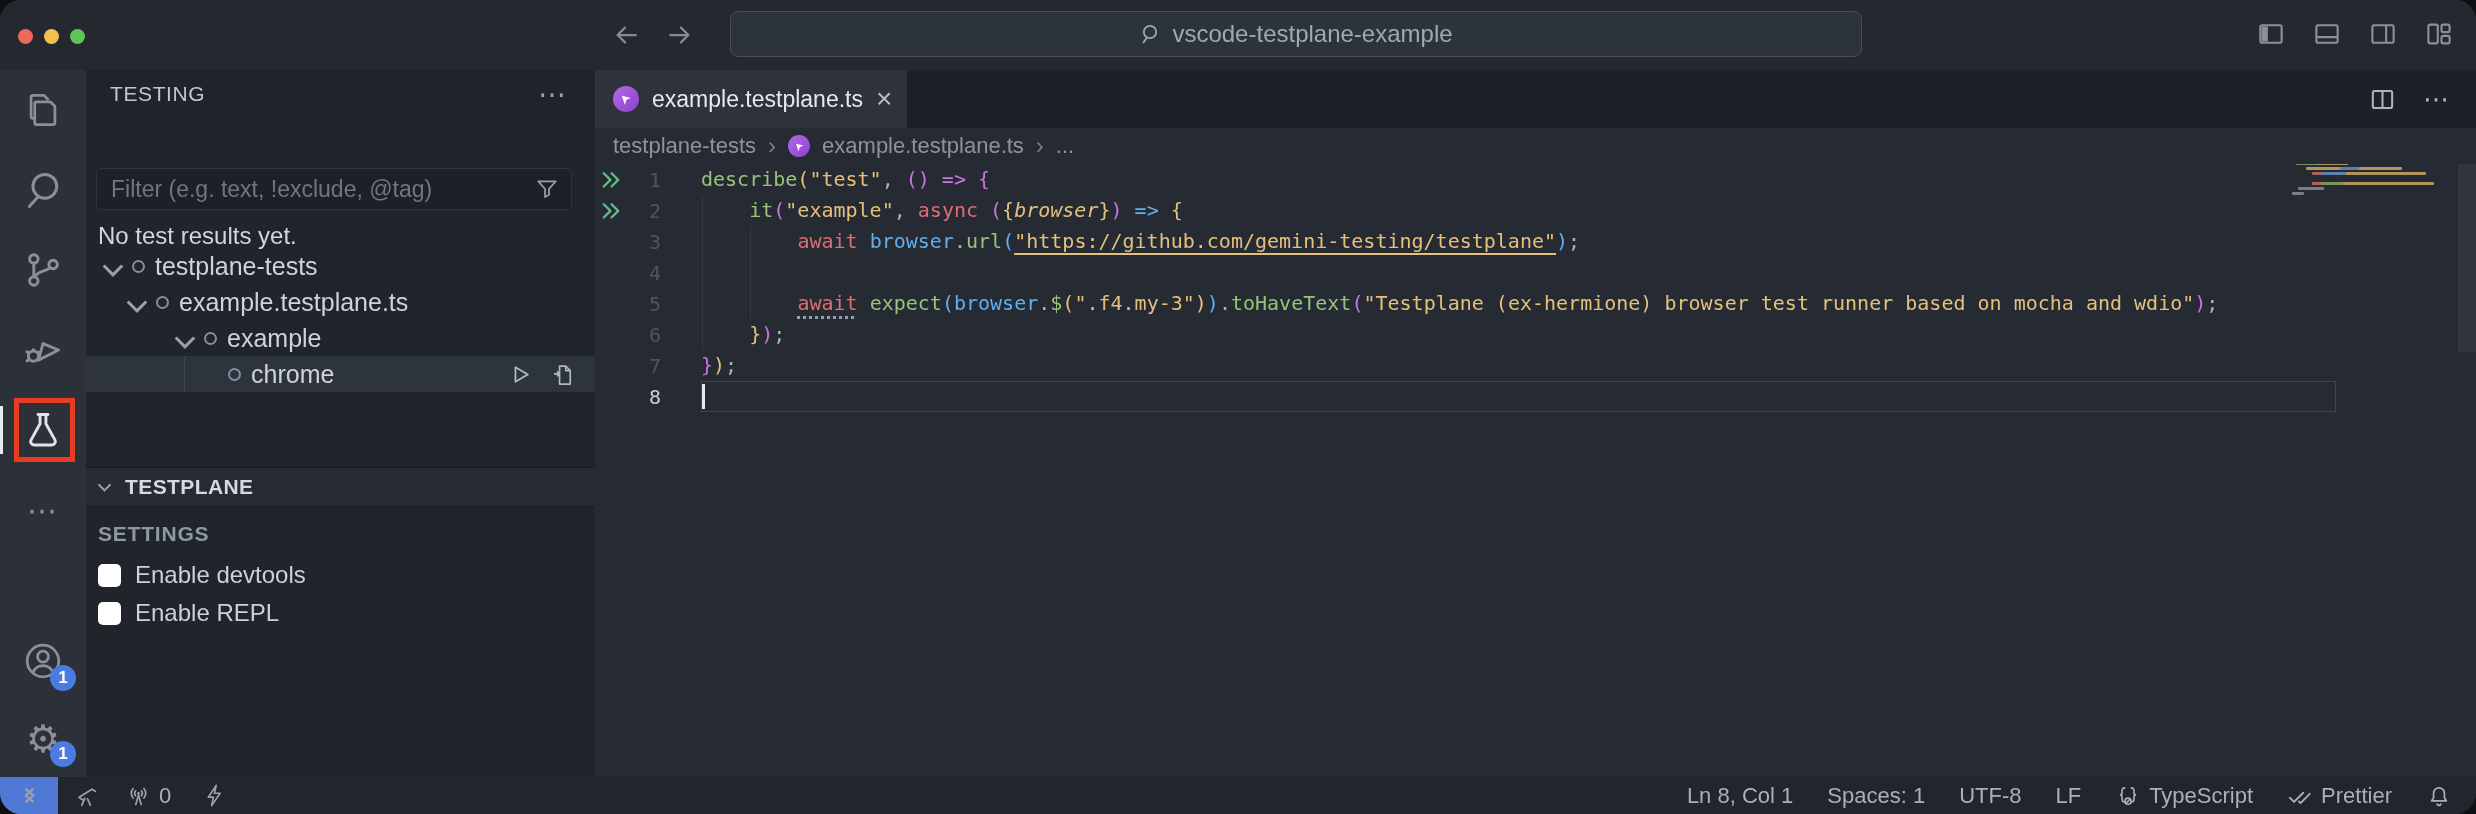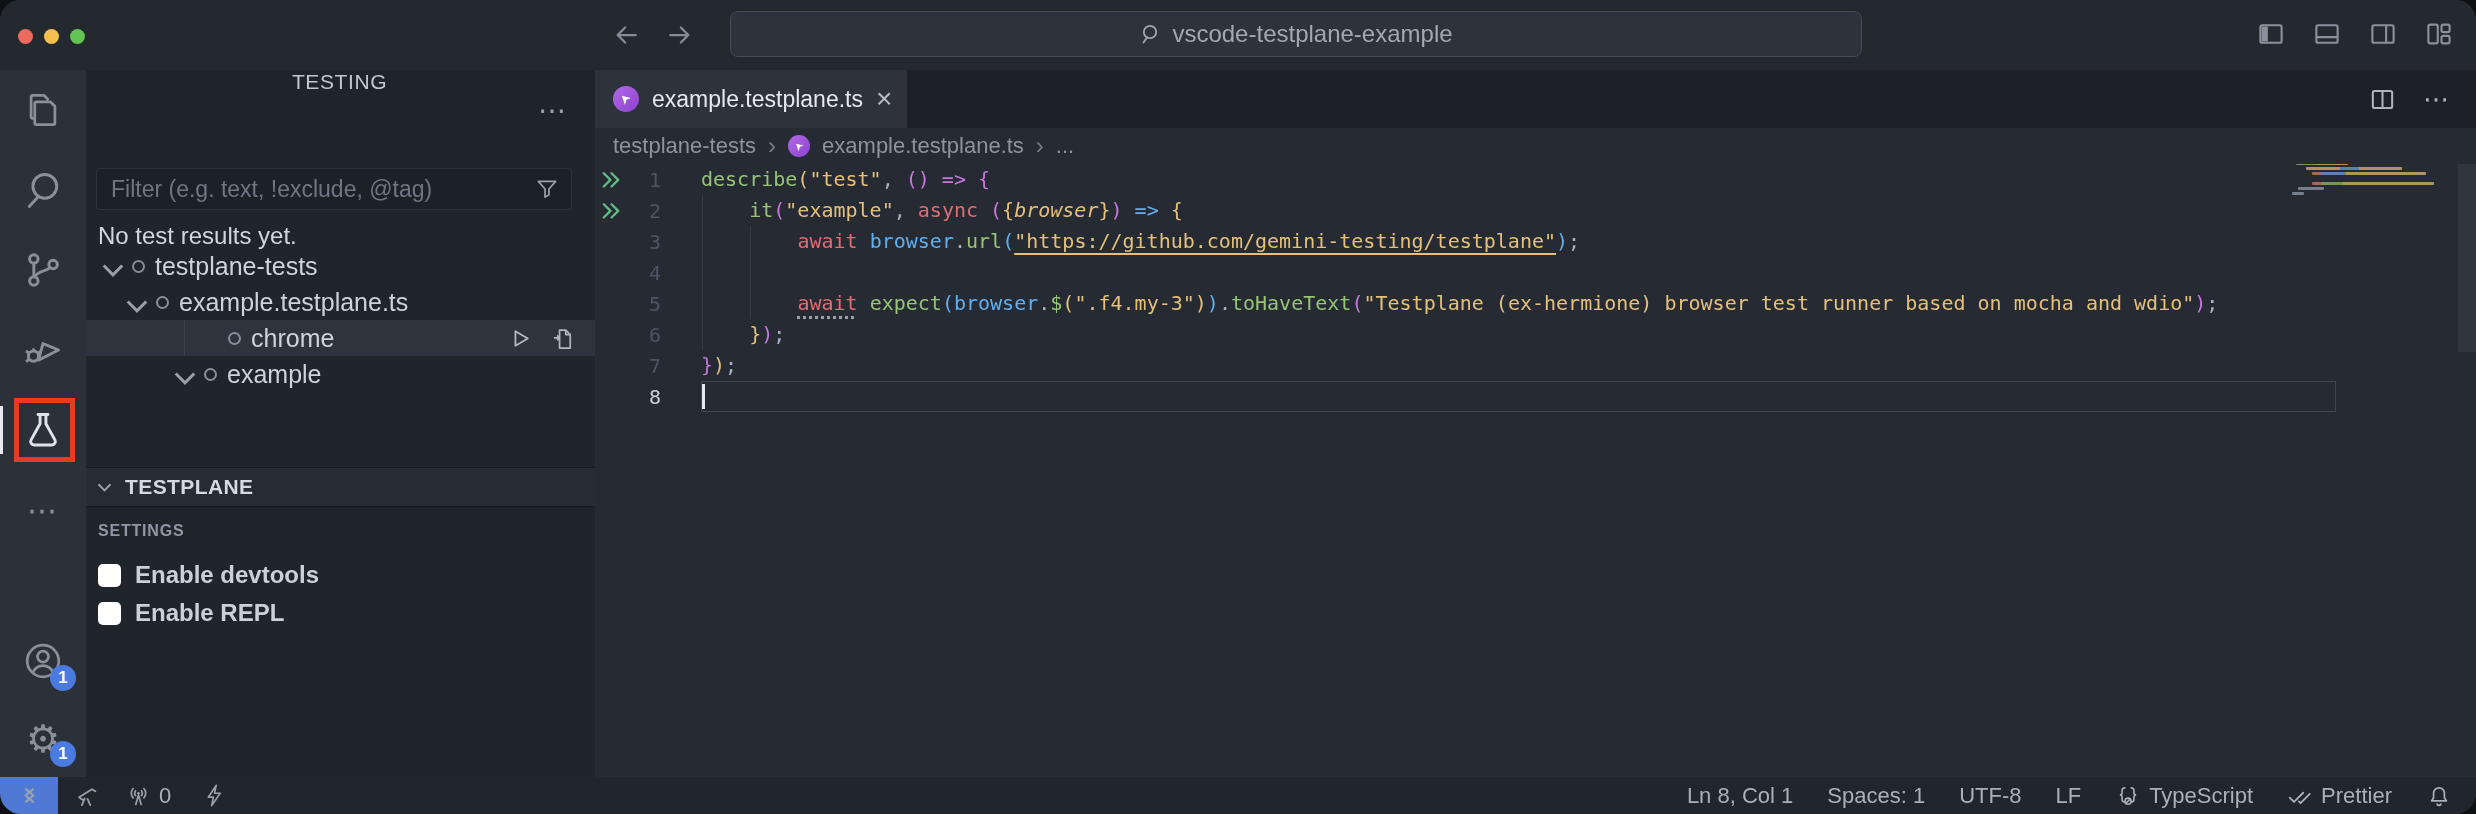--- a/index.html
+++ b/index.html
@@ -34,21 +34,21 @@
   .red-box { position:absolute; left:14px; top:8px; width:61px; height:64px; border:5px solid #e73c20; }
   .ab-more { font-size:30px; color:#8a9099; letter-spacing:2px; }
   .ab-spacer { flex:1; }
   .badge { position:absolute; right:10px; bottom:10px; min-width:26px; height:26px; border-radius:13px;
     background:#4b7be0; color:#fff; font-size:17px; font-weight:700; display:flex; align-items:center; justify-content:center; }
   .gear-glyph { font-size:38px; font-family:"DejaVu Sans", sans-serif; line-height:1; }
 
   
   .sidebar { width:509px; background:#20242b; position:relative; color:#ced3da; }
   .sb-title-row { position:absolute; top:0; left:4px; right:0; height:48px; display:flex; align-items:center;
-    padding:0 26px 0 20px; background:#1f232a;flex-direction:column; }
+    padding:0 26px 0 20px; background:#1f232a; }
   .sb-title { font-size:21px; letter-spacing:.6px; color:#c2c7cf; }
   .sb-dots { margin-left:auto; color:#9aa1ab; font-size:28px; letter-spacing:3px; cursor:pointer; }
   .section-header { position:absolute; left:0; right:0; height:40px; background:#262b34;
     display:flex; align-items:center; gap:12px; padding-left:10px; border-top:1px solid #171a1f; border-bottom:1px solid #171a1f; }
   .section-header .chev { width:17px; height:14px; color:#9aa1ab; }
   .section-header .lbl { font-size:21px; font-weight:700; letter-spacing:.4px; color:#d5dae1; }
   .hdr-explorer { top:50px; } .hdr-testplane { top:397px; }
   .filter-wrap { position:absolute; top:98px; left:10px; width:476px; height:42px; }
   .filter-input { width:100%; height:100%; background:#1c2128; border:1px solid #2e343d; border-radius:4px;
     color:#c4c9d1; font-size:23px; padding:0 54px 0 14px; outline:none; font-family:"Liberation Sans",sans-serif; }
@@ -58,22 +58,22 @@
   .tree { position:absolute; top:178px; left:0; right:0; }
   .tree-row { height:36px; display:flex; align-items:center; position:relative; cursor:pointer; }
   .tree-row.sel { background:#2e343e; }
   .tree-row .chev { width:26px; height:14px; color:#9aa1ab; flex:none; }
   .tree-row .spacer { width:26px; flex:none; }
   .t-circle { width:13px; height:13px; border:2px solid #878e99; border-radius:50%; flex:none; margin:0 10px 0 6px; }
   .t-label { font-size:25px; color:#ced3da; white-space:nowrap; }
   .t-actions { margin-left:auto; display:flex; gap:16px; padding-right:18px; color:#b2b8c2; }
   .t-actions .ic { width:27px; height:27px; }
   .t-guide { position:absolute; top:0; bottom:0; width:1px; background:#3c434d; }
-  .settings-label { position:absolute; top:452px; left:12px; font-size:16px; font-weight:700; letter-spacing:.8px; color:#8f98a3; }
-  .opts { position:absolute; top:486px; left:12px; right:12px;font-weight:bold; }
+  .settings-label { position:absolute; top:452px; left:12px; font-size:21px; font-weight:700; letter-spacing:.8px; color:#8f98a3; }
+  .opts { position:absolute; top:486px; left:12px; right:12px; }
   .opt-row { height:38px; display:flex; align-items:center; gap:14px; cursor:pointer; }
   .checkbox { width:23px; height:23px; background:#ffffff; border-radius:5px; flex:none; }
   .opt-label { font-size:24px; color:#ccd1d9; }
 
   
   .editor { flex:1; display:flex; flex-direction:column; min-width:0; background:#262b33; }
   .tabstrip { height:58px; background:#1d2127; display:flex; position:relative; flex:none; }
   .tab { width:312px; background:#2d323b; display:flex; align-items:center; gap:13px; padding:0 18px; cursor:pointer; }
   .tab-label { font-size:23px; color:#e6e9ed; white-space:nowrap; }
   .tab-close { margin-left:auto; font-size:28px; color:#b7bdc6; line-height:1; cursor:pointer; }
@@ -277,20 +277,29 @@
             <span class="t-label">testplane-tests</span>
           </div>
           <div class="tree-row" style="padding-left: 38px;">
             <span class="chev">
               <svg viewBox="0 0 14 12" fill="none" stroke="currentColor" stroke-width="1.6">
                 <path d="M2 3.5l5 5 5-5"></path>
               </svg>
             </span>
             <span class="t-circle"></span>
             <span class="t-label">example.testplane.ts</span>
+          </div>
+          <div class="tree-row" style="padding-left: 86px;">
+            <span class="chev">
+              <svg viewBox="0 0 14 12" fill="none" stroke="currentColor" stroke-width="1.6">
+                <path d="M2 3.5l5 5 5-5"></path>
+              </svg>
+            </span>
+            <span class="t-circle"></span>
+            <span class="t-label">example</span>
           </div>
           <div class="tree-row sel" style="padding-left: 110px;">
             <div class="t-guide" style="left: 98px;"></div>
             <span class="spacer"></span>
             <span class="t-circle"></span>
             <span class="t-label">chrome</span>
             <span class="t-actions">
               <span class="ic">
                 <svg viewBox="0 0 24 24" fill="none" stroke="currentColor" stroke-width="1.6" stroke-linejoin="round">
                   <path d="M7.5 5.5l11 6.5-11 6.5z"></path>
@@ -298,29 +307,20 @@
               </span>
               <span class="ic">
                 <svg viewBox="0 0 24 24" fill="none" stroke="currentColor" stroke-width="1.5" stroke-linejoin="round">
                   <path d="M8.5 4.5h5.5l4 4v12h-9.5z"></path>
                   <path d="M14 4.5v4h4"></path>
                   <path d="M3.5 11.5h5M8.5 11.5L6.3 9.3M8.5 11.5l-2.2 2.2"></path>
                 </svg>
               </span>
             </span>
           </div>
-          <div class="tree-row" style="padding-left: 86px;">
-            <span class="chev">
-              <svg viewBox="0 0 14 12" fill="none" stroke="currentColor" stroke-width="1.6">
-                <path d="M2 3.5l5 5 5-5"></path>
-              </svg>
-            </span>
-            <span class="t-circle"></span>
-            <span class="t-label">example</span>
-          </div>
         </div>
 
       <div class="section-header hdr-testplane">
         <span class="chev">
           <svg viewBox="0 0 14 12" fill="none" stroke="currentColor" stroke-width="1.6">
               <path d="M2 3.5l5 5 5-5"></path>
             </svg>
         </span>
         <span class="lbl">TESTPLANE</span>
       </div>

